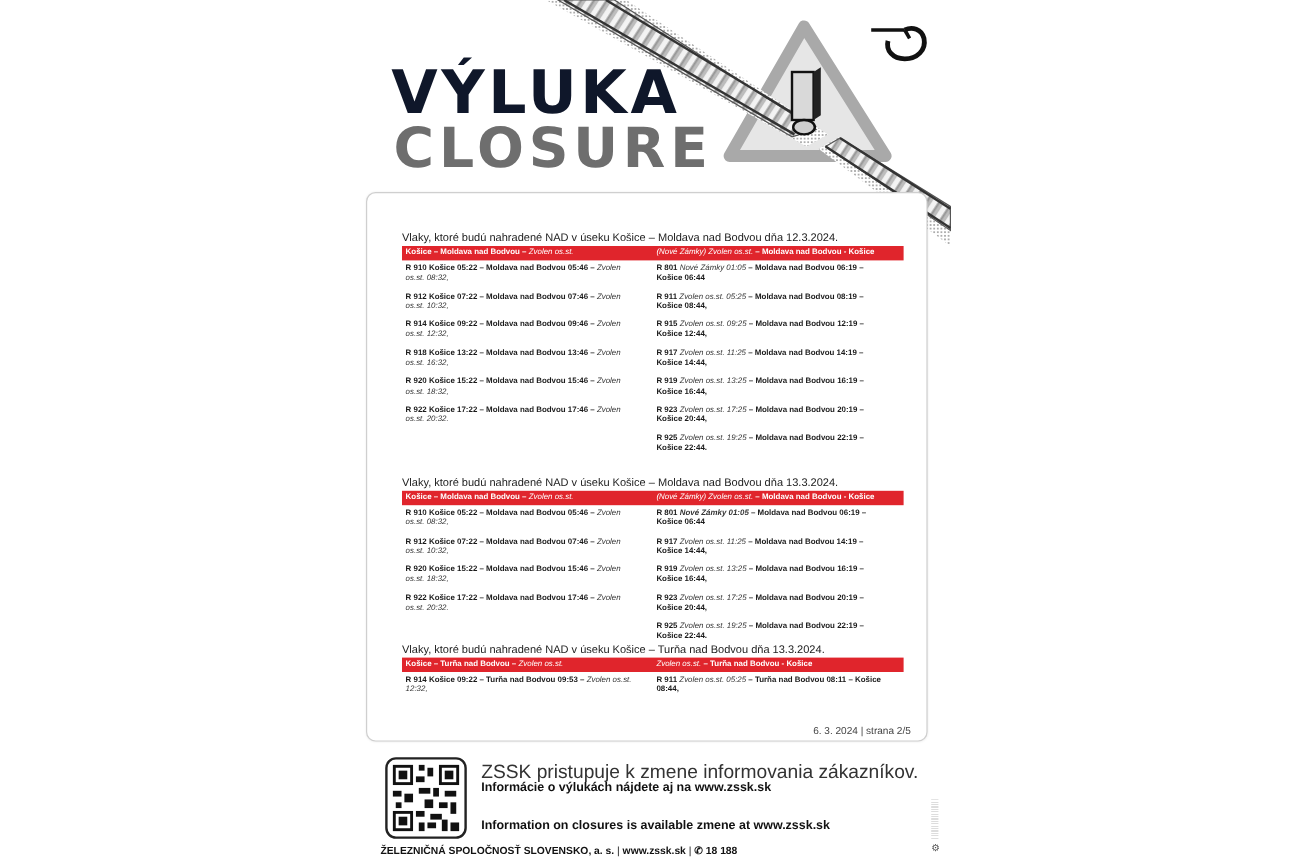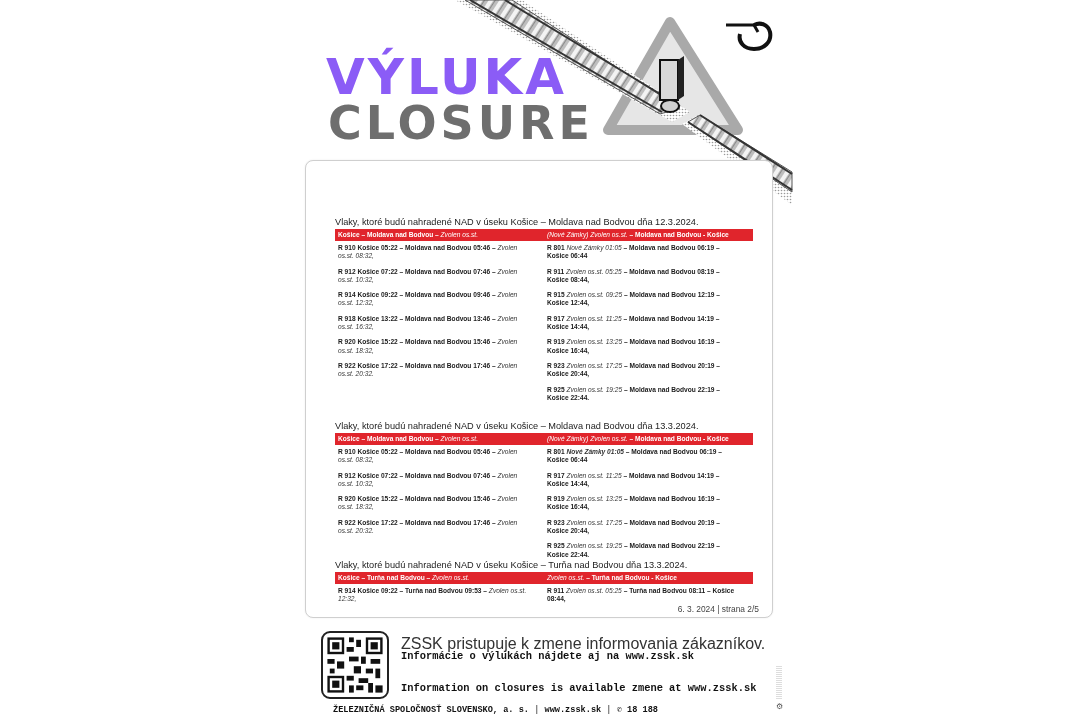--- a/index.html
+++ b/index.html
@@ -1,38 +1,38 @@
 <!DOCTYPE html>
 <html><head>
 <meta charset="utf-8">
 <style>
   html, body { margin:0; padding:0; }
   body { width:1080px; height:720px; background:#ffffff; position:relative; overflow:hidden; font-family:"Liberation Sans", sans-serif; color:#1a1a1a; }
   .poster { position:absolute; left:0; top:0; width:1080px; height:720px; }
-  .title-main { position:absolute; left:326px; top:52px; font-family:"DejaVu Sans", sans-serif; font-weight:bold; font-size:50px; letter-spacing:3px; color:#8b5cf6; line-height:1; }
+  .title-main { position:absolute; left:326px; top:52px; font-family:"DejaVu Sans", sans-serif; font-weight:bold; font-size:50px; letter-spacing:3px; color:#0f172a; line-height:1; }
   .title-sub { position:absolute; left:328px; top:100px; font-family:"DejaVu Sans", sans-serif; font-weight:bold; font-size:46px; letter-spacing:4px; color:#6e6e6e; line-height:1; }
   .rail { position:absolute; left:0; top:0; }
   .logo { position:absolute; left:724px; top:16px; }
   .card { position:absolute; left:305px; top:160px; width:466px; height:456px; background:#fff; border:1px solid #cfcfcf; border-radius:8px; box-shadow:0 0 2px rgba(0,0,0,0.08); }
   .section { position:absolute; left:29px; width:418px; }
-  .sec-title { font-size:9.2px; color:#222; white-space:nowrap; line-height:11px;margin-top:24px; }
+  .sec-title { font-size:9.2px; color:#222; white-space:nowrap; line-height:11px; }
   .hdr { display:flex; background:#e0252c; color:#fff; height:12px; line-height:12px; font-size:6.6px; font-weight:bold; margin-top:1px; }
   .hdr .hc { width:50%; padding-left:3px; white-space:nowrap; overflow:hidden; }
   .hdr i { font-weight:normal; font-style:italic; }
   .cols { display:flex; }
   .col { width:50%; padding-left:3px; box-sizing:border-box; }
   .col.right { padding-left:3px; }
   .row { font-size:6.6px; line-height:8.3px; font-weight:bold; color:#1a1a1a; margin-top:3px; margin-bottom:7px; padding-right:14px; }
   .row i { font-weight:normal; font-style:italic; color:#333; }
   .row i.b { font-weight:bold; }
   .footer-date { position:absolute; right:13px; bottom:3px; font-size:8.4px; color:#444; }
   .qr-box { position:absolute; left:321px; top:631px; width:64px; height:64px; border:2px solid #222; border-radius:9px; background:#fff; }
   .info { position:absolute; left:401px; font-size:16px; line-height:13px; color:#333; white-space:nowrap; }
-  .info.bold { font-weight:bold; color:#111; font-family:Liberation Mono, monospace; font-size:10.4px; }
-  .company { position:absolute; left:333px; top:704px; font-size:8.6px; color:#111; font-weight:bold; white-space:nowrap; font-family:Liberation Mono, monospace; }
+  .info.bold { font-weight:bold; color:#111; font-family:Liberation Sans, sans-serif; font-size:10.4px; }
+  .company { position:absolute; left:317px; top:704px; font-size:8.6px; color:#111; font-weight:bold; white-space:nowrap; font-family:Liberation Sans, sans-serif; }
   .company span.n { font-weight:normal; }
   .side-note { position:absolute; left:776px; top:666px; width:6px; height:34px; background:repeating-linear-gradient(#ddd 0 1px, #fff 1px 2px); }
   .gear { position:absolute; left:776px; top:702px; font-size:8px; color:#555; }
 </style>
 </head>
 <body>
 
 <div class="poster">
 
   <svg class="rail" width="1080" height="220" viewBox="0 0 1080 220">

